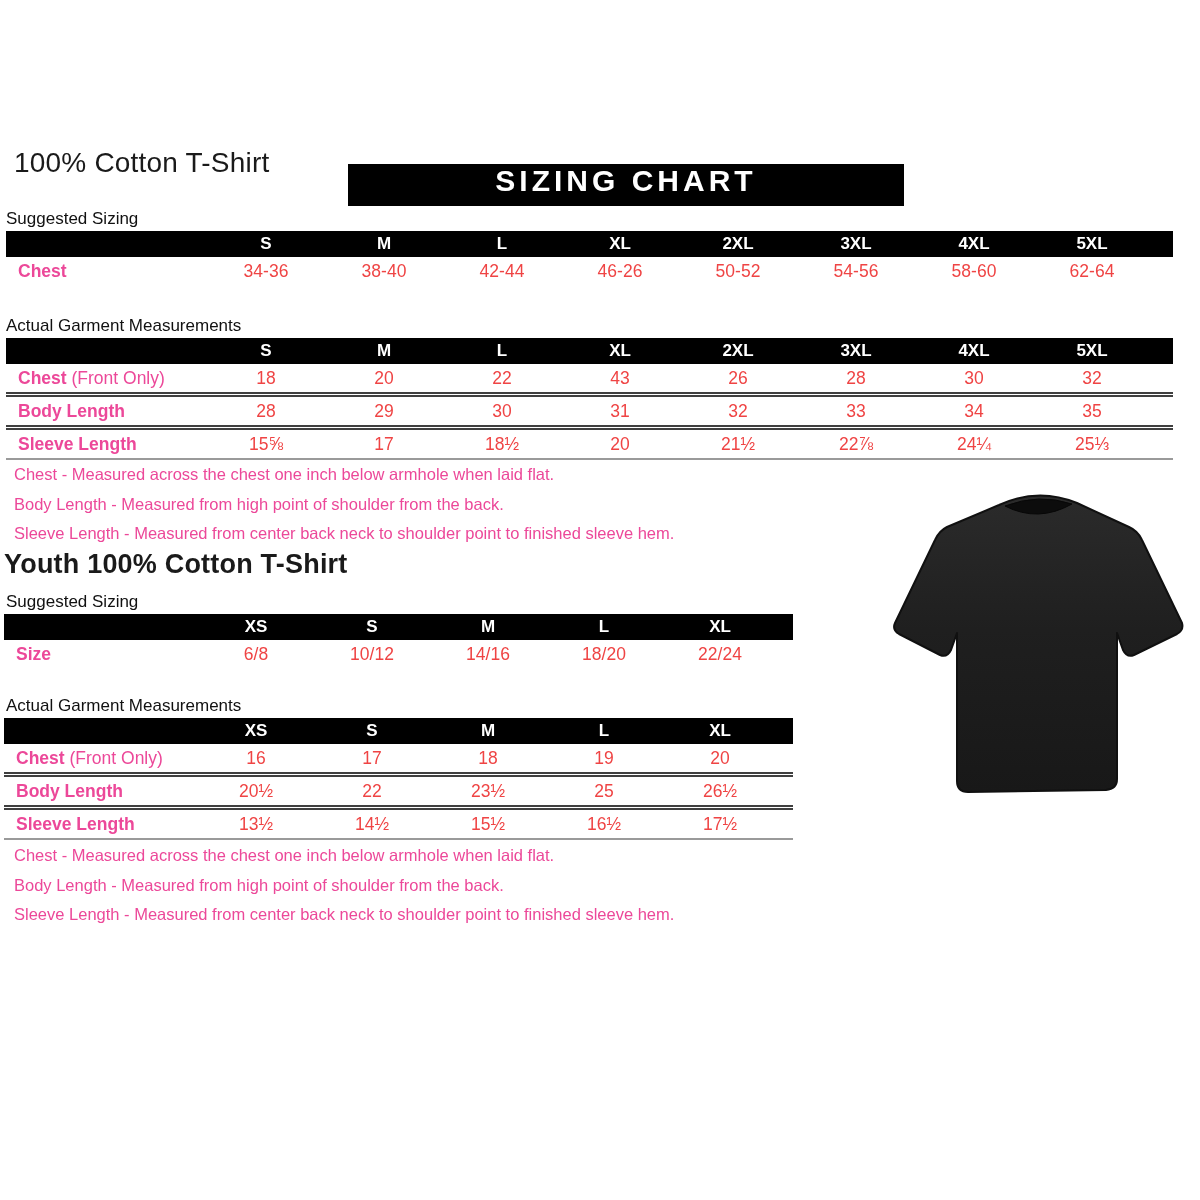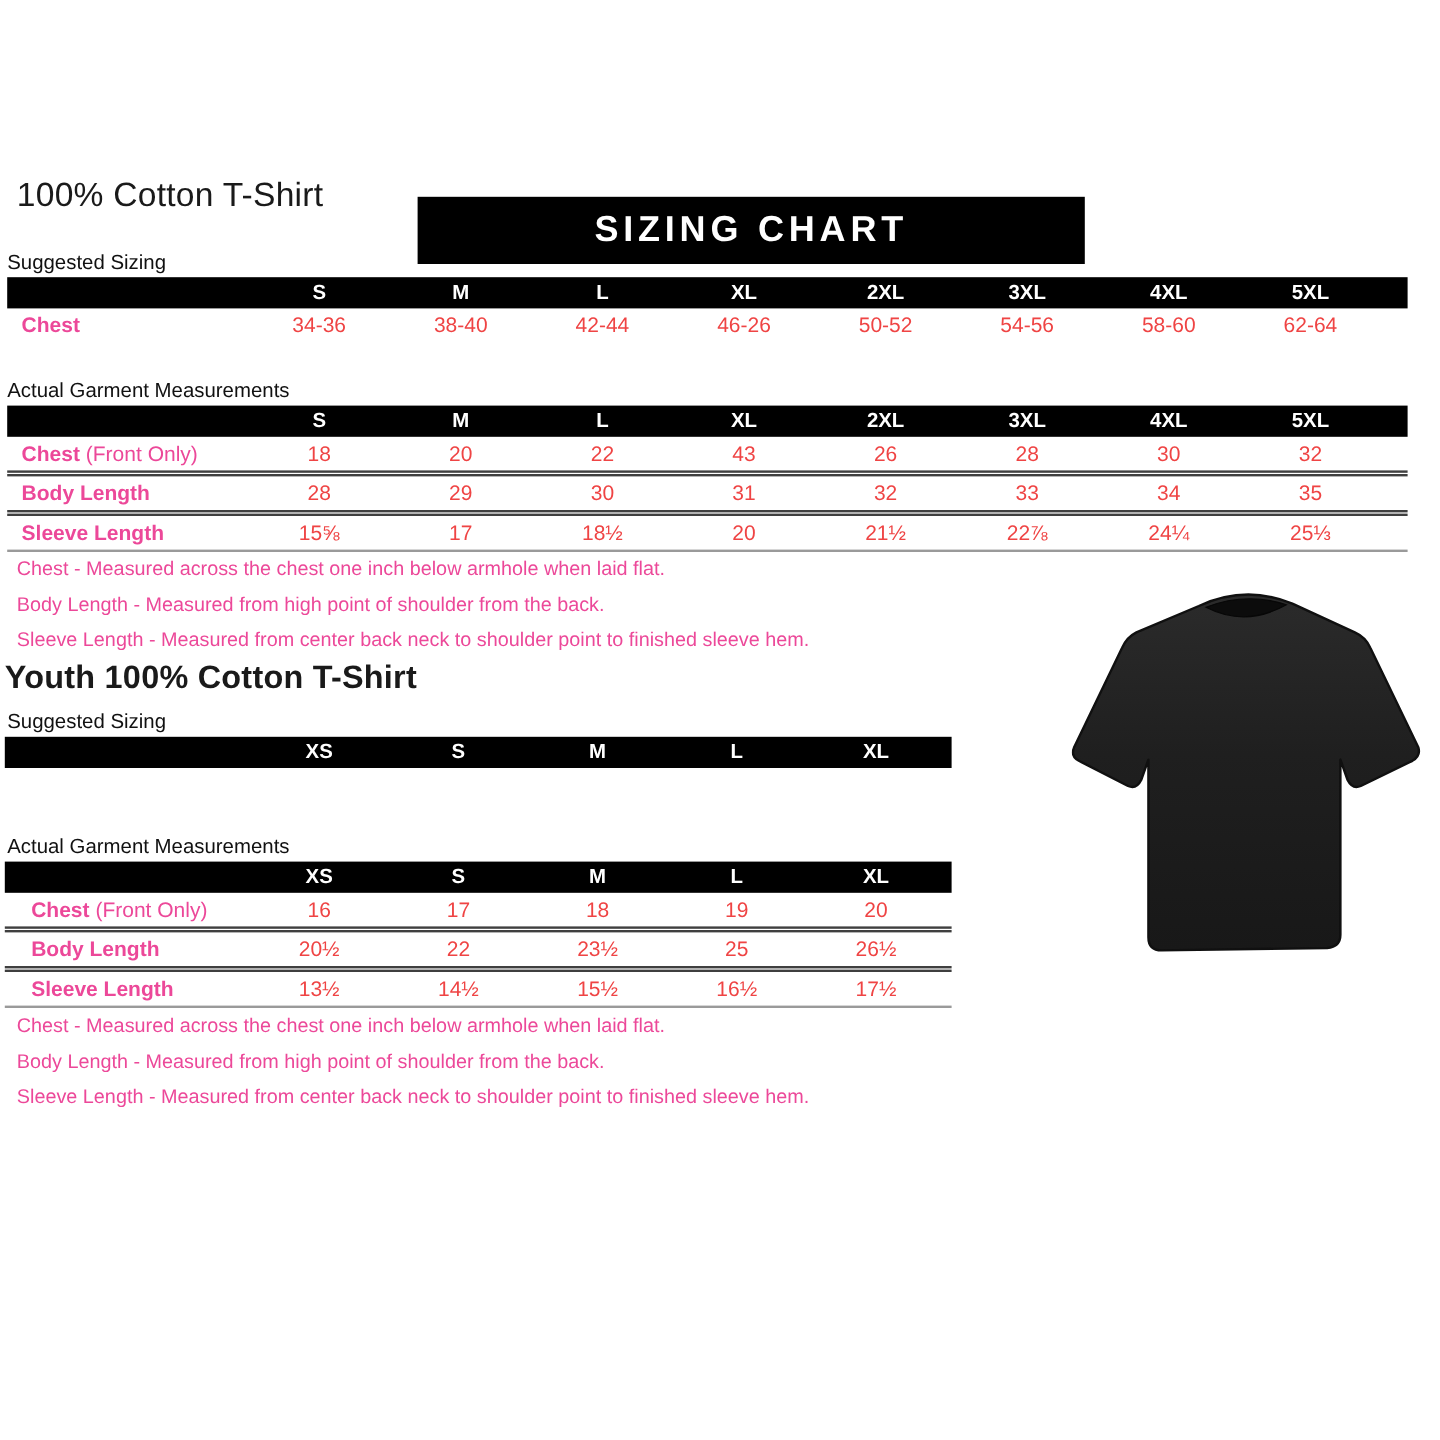--- a/index.html
+++ b/index.html
@@ -4,35 +4,35 @@
 <style>
   html,body { margin:0; padding:0; }
   body {
     width:1200px; height:1200px; background:#ffffff; position:relative;
     font-family:"Liberation Sans", sans-serif; color:#1a1a1a; overflow:hidden;
   }
   .abs { position:absolute; }
 
   .adult-title { left:14px; top:147px; font-size:28px; font-weight:500; letter-spacing:0.2px; }
   .banner {
-    left:348px; top:164px; width:556px; height:56px; background:#000;
-    display:flex; align-items:center; justify-content:center;
+    left:348px; top:164px; width:556px; height:42px; background:#000;
+    display:flex; align-items:flex-start; justify-content:center;
   }
   .banner span { color:#fff; font-weight:bold; font-size:30px; letter-spacing:4px; }
 
   .section-heading { font-size:17px; color:#111; }
 
   
   .size-table { position:absolute; }
   .size-table .thead { display:grid; background:#000; height:26px; align-items:center; }
   .size-table .trow  { display:grid; height:28px; align-items:center; }
   .size-table .trow + .trow { border-top:5px double #3f3f3f; }
   .size-table.with-bottom .trow:last-child { border-bottom:2px solid #9a9a9a; }
   .adult-grid .thead, .adult-grid .trow { grid-template-columns:201px repeat(8,118px); }
-  .youth-grid .thead, .youth-grid .trow { grid-template-columns:194px repeat(5,116px);padding-left:10px; }
+  .youth-grid .thead, .youth-grid .trow { grid-template-columns:194px repeat(5,116px); }
   .size-table .th { color:#fff; font-weight:bold; font-size:17px; text-align:center; }
   .size-table .td { font-size:17.5px; text-align:center; color:#ef4444; }
   .size-table .tlabel { font-size:17.5px; padding-left:12px; color:#ec4899; white-space:nowrap; }
   .size-table .tlabel b { font-weight:bold; }
 
   .notes { line-height:29.5px; font-size:16.5px; color:#ec4899; }
   .notes div { white-space:nowrap; }
 
   .youth-title { left:4px; top:549px; font-size:27px; font-weight:bold; letter-spacing:0.2px; }
 
@@ -134,20 +134,28 @@
 <div class="abs section-heading" style="left:6px; top:592px;">Suggested Sizing</div>
 
 <div class="size-table youth-grid" style="left:4px; top:614px; width:789px;">
     <div class="thead">
       <div class="corner"></div>
       <div class="th">XS</div>
       <div class="th">S</div>
       <div class="th">M</div>
       <div class="th">L</div>
       <div class="th">XL</div>
+    </div>
+    <div class="trow">
+      <div class="tlabel"><b>Size</b></div>
+      <div class="td">6/8</div>
+      <div class="td">10/12</div>
+      <div class="td">14/16</div>
+      <div class="td">18/20</div>
+      <div class="td">22/24</div>
     </div>
   </div>
 
 <div class="abs section-heading" style="left:6px; top:696px;">Actual Garment Measurements</div>
 
 <div class="size-table youth-grid with-bottom" style="left:4px; top:718px; width:789px;">
     <div class="thead">
       <div class="corner"></div>
       <div class="th">XS</div>
       <div class="th">S</div>

